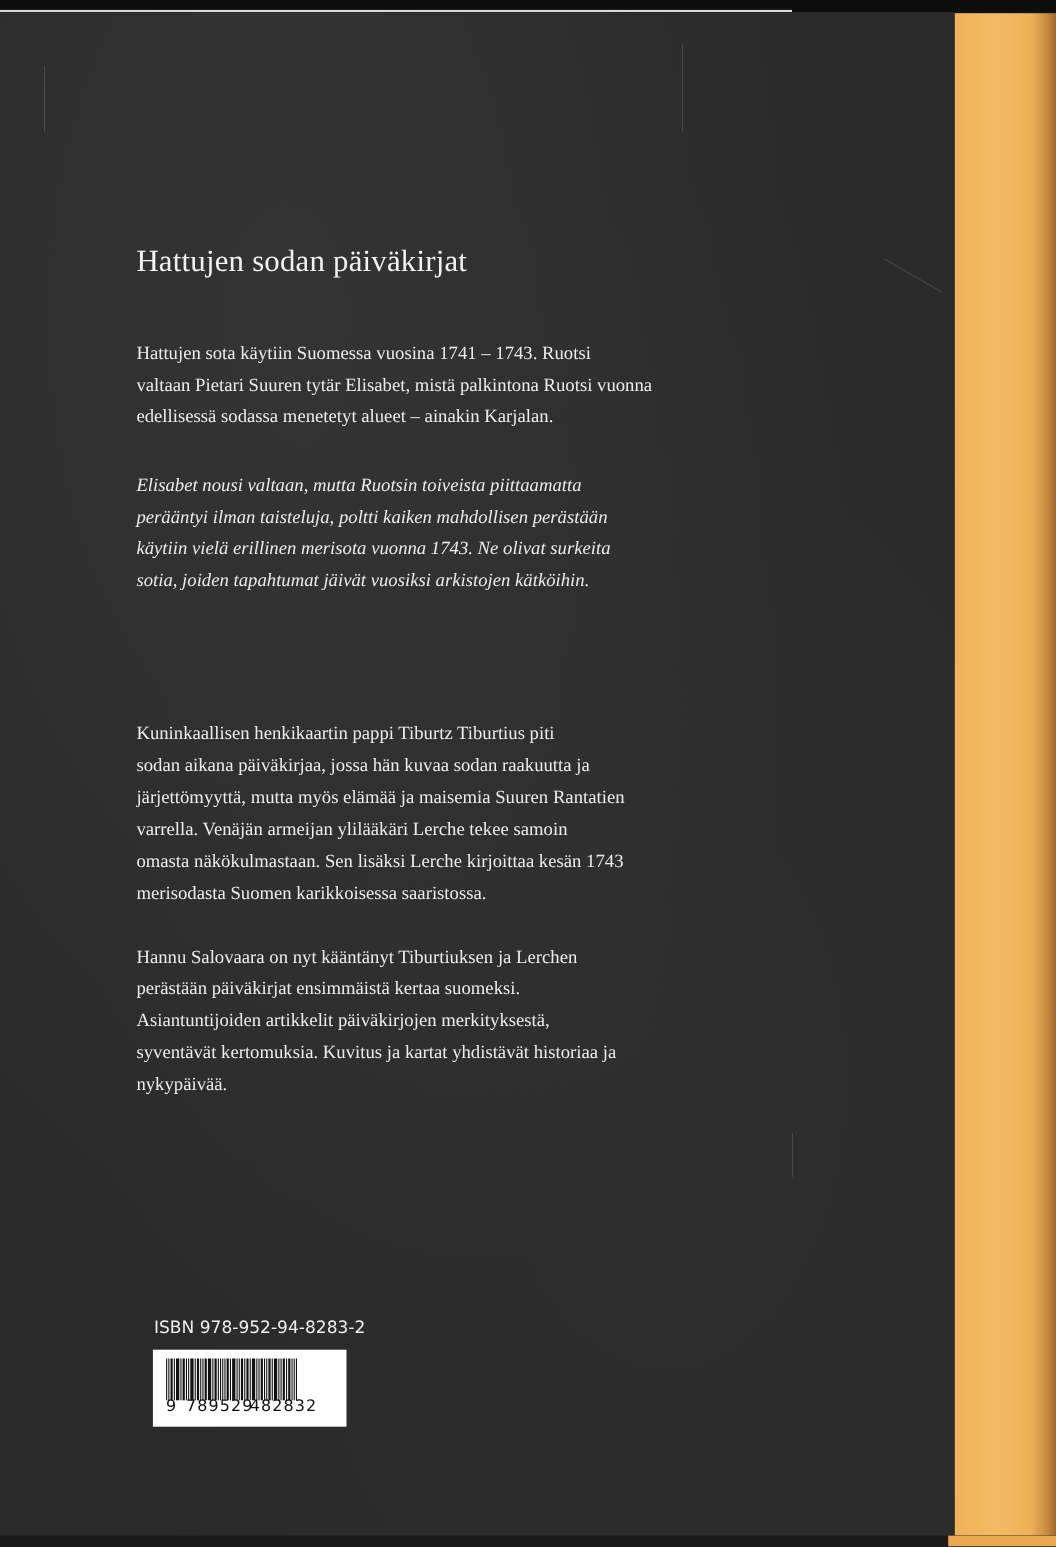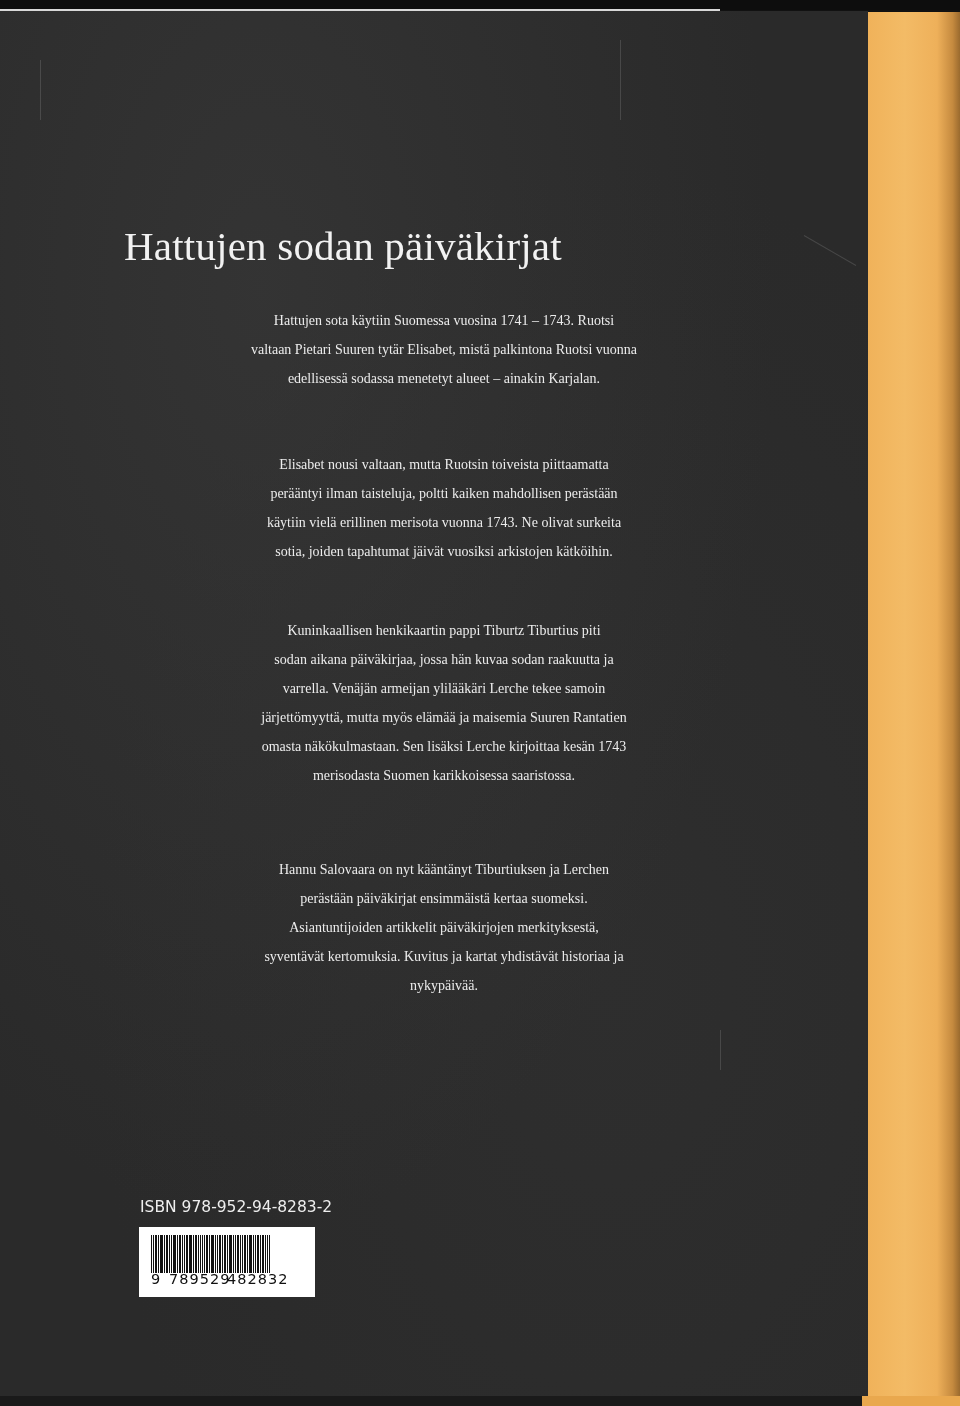--- a/index.html
+++ b/index.html
@@ -31,33 +31,32 @@
     .bottom-strip {
       position: absolute; left: 0; top: 1396px; width: 960px; height: 10px;
       background: #1a1a1a;
     }
     .bottom-strip .yellow {
       position: absolute; left: 862px; top: 0; width: 98px; height: 10px;
       background: #e9a84e;
     }
     .title {
       position: absolute; left: 124px; top: 222px;
-      font-size: 41px; color: #f2f2f2; letter-spacing: 0.2px;
+      font-size: 28px; color: #f2f2f2; letter-spacing: 0.2px;
       white-space: nowrap; margin: 0; font-weight: normal;
     }
     .para {
       position: absolute; left: 124px; width: 640px;
-      font-size: 14px; line-height: 29px; color: #ececec;
+      font-size: 17px; line-height: 29px; color: #ececec;
       margin: 0;
-      text-align: center;
     }
     .para .line { display: block; white-space: nowrap; }
     #p1 { top: 306px; }
-    #p2 { top: 450px; }
-    #p3 { top: 616px; }
+    #p2 { top: 426px; font-style: italic; }
+    #p3 { top: 652px; }
     #p4 { top: 855px; }
     .isbn-label {
       position: absolute; left: 140px; top: 1198px;
       font-family: "DejaVu Sans", "Liberation Sans", sans-serif;
       font-size: 15.5px; color: #eeeeee; white-space: nowrap;
     }
     .barcode {
       position: absolute; left: 139px; top: 1227px; width: 176px; height: 70px;
       background: #ffffff;
     }
@@ -103,22 +102,22 @@
 <div class="para" id="p2">
   <span class="line">Elisabet nousi valtaan, mutta Ruotsin toiveista piittaamatta</span>
   <span class="line">perääntyi ilman taisteluja, poltti kaiken mahdollisen perästään</span>
   <span class="line">käytiin vielä erillinen merisota vuonna 1743. Ne olivat surkeita</span>
   <span class="line">sotia, joiden tapahtumat jäivät vuosiksi arkistojen kätköihin.</span>
 </div>
 
 <div class="para" id="p3">
   <span class="line">Kuninkaallisen henkikaartin pappi Tiburtz Tiburtius piti</span>
   <span class="line">sodan aikana päiväkirjaa, jossa hän kuvaa sodan raakuutta ja</span>
+  <span class="line">järjettömyyttä, mutta myös elämää ja maisemia Suuren Rantatien</span>
   <span class="line">varrella. Venäjän armeijan ylilääkäri Lerche tekee samoin</span>
-  <span class="line">järjettömyyttä, mutta myös elämää ja maisemia Suuren Rantatien</span>
   <span class="line">omasta näkökulmastaan. Sen lisäksi Lerche kirjoittaa kesän 1743</span>
   <span class="line">merisodasta Suomen karikkoisessa saaristossa.</span>
 </div>
 
 <div class="para" id="p4">
   <span class="line">Hannu Salovaara on nyt kääntänyt Tiburtiuksen ja Lerchen</span>
   <span class="line">perästään päiväkirjat ensimmäistä kertaa suomeksi.</span>
   <span class="line">Asiantuntijoiden artikkelit päiväkirjojen merkityksestä,</span>
   <span class="line">syventävät kertomuksia. Kuvitus ja kartat yhdistävät historiaa ja</span>
   <span class="line">nykypäivää.</span>

